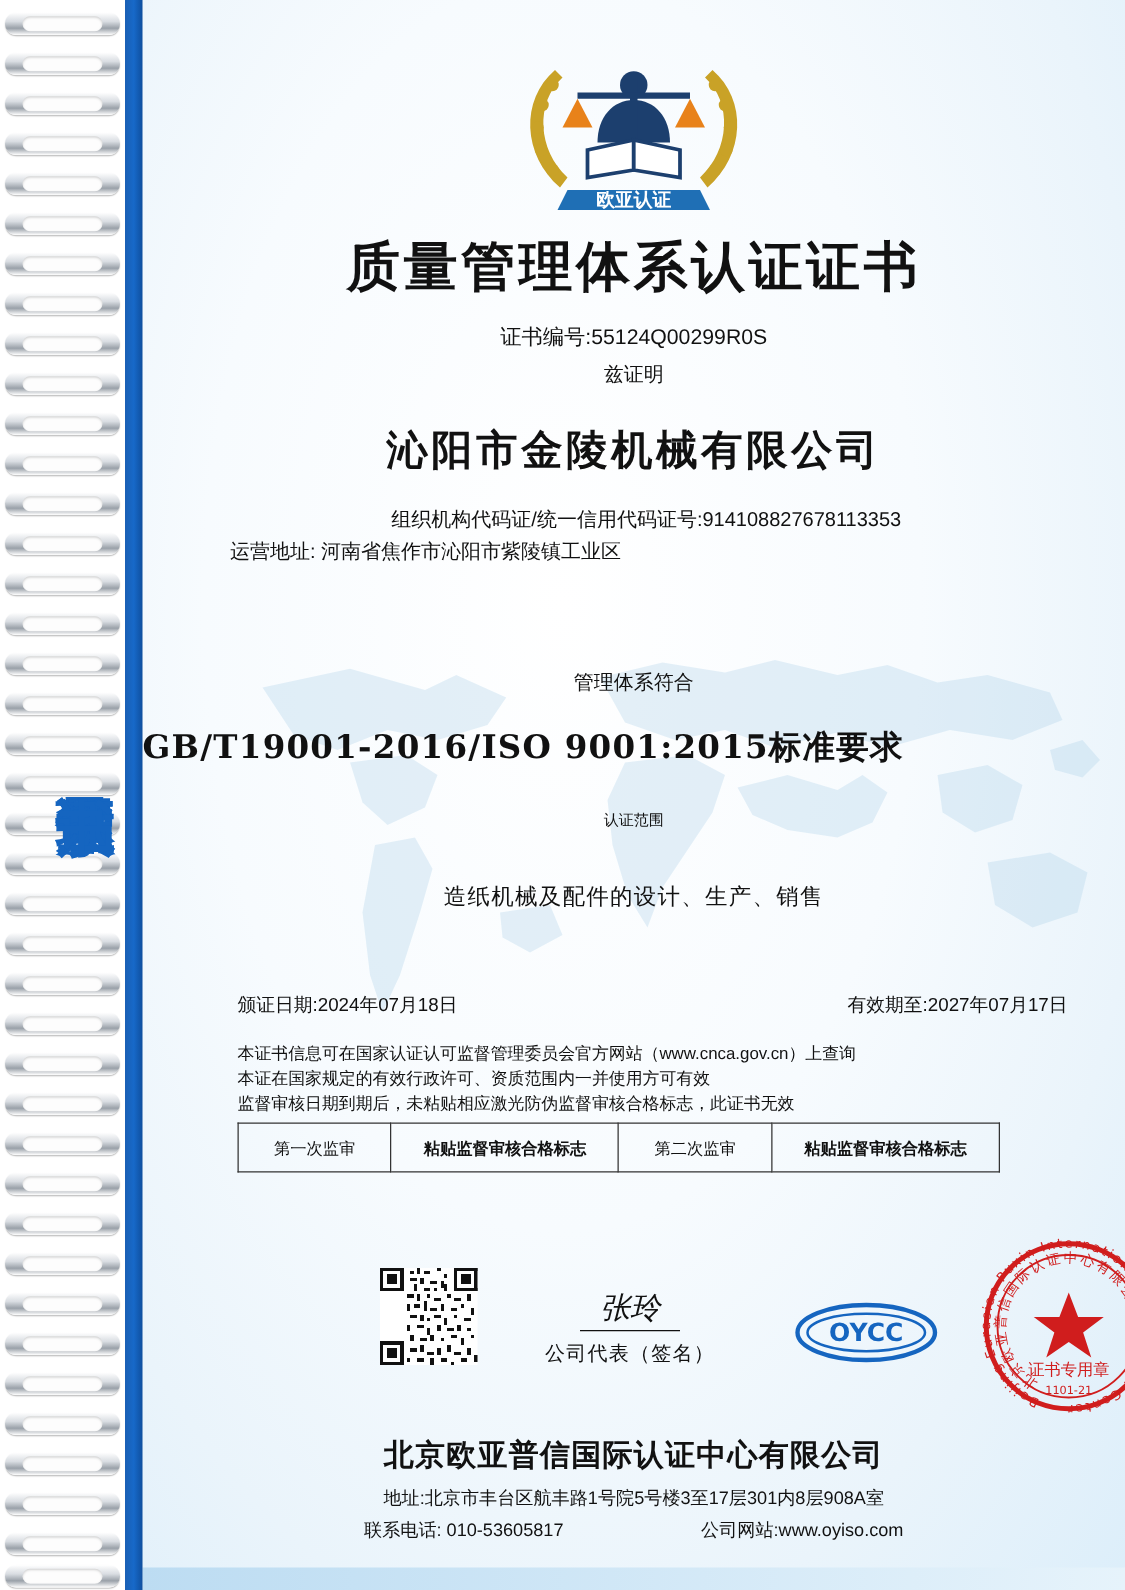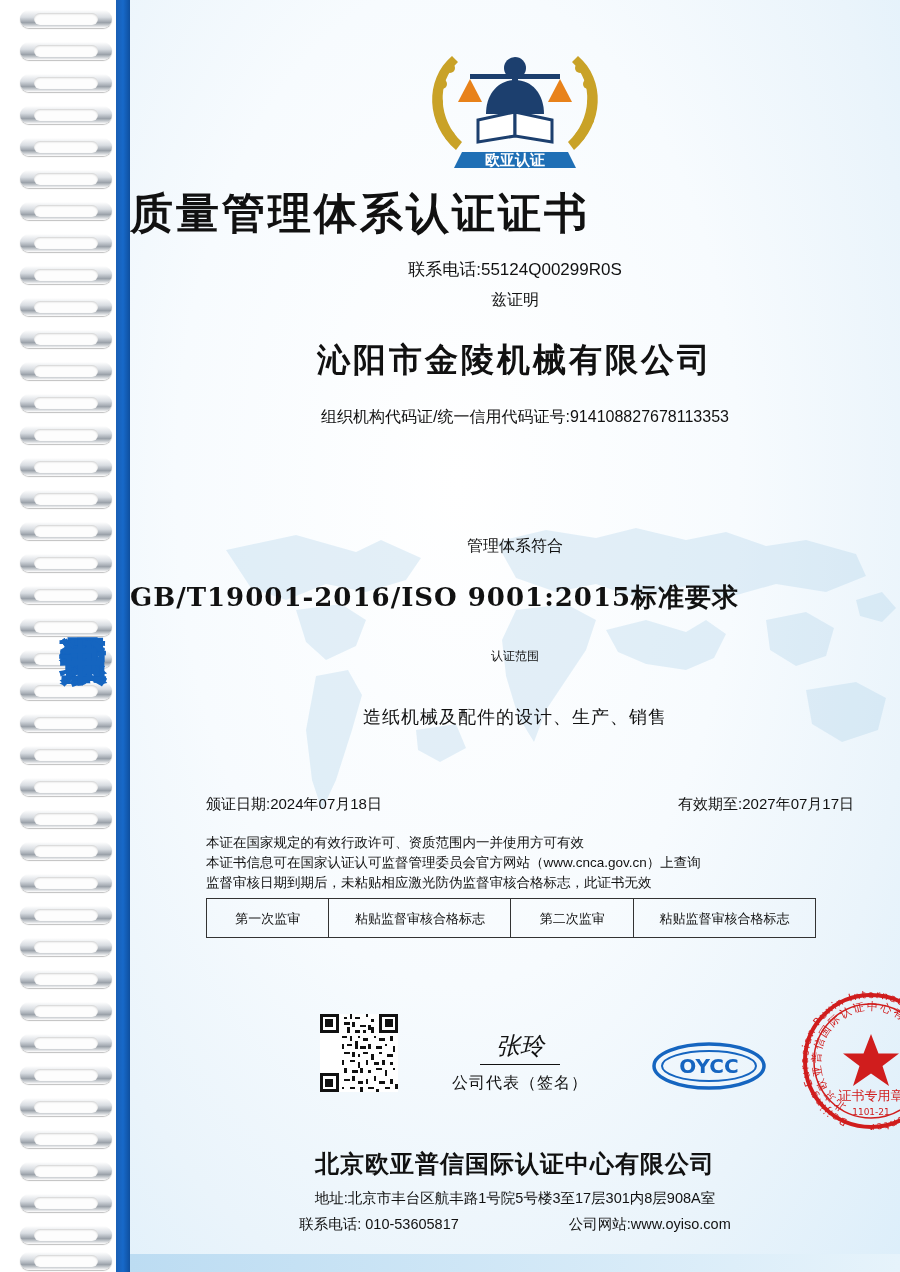--- a/index.html
+++ b/index.html
@@ -8,21 +8,20 @@
     font-family:"Liberation Sans","DejaVu Sans",sans-serif;
     background:#ffffff;
     overflow:hidden;
     position:relative;
   }
   .page{
     position:absolute;inset:0;
     background:
       radial-gradient(ellipse at 50% 38%, #ffffff 0%, #f7fbfe 45%, #eaf4fb 75%, #dceefa 100%);
     overflow:hidden;
-    margin-left:16px;
   }
   
   .binding{
     position:absolute;left:0;top:0;width:100px;height:100%;
     background:#ffffff;
     z-index:6;
   }
   .binding .holes{
     position:absolute;left:0;top:0;width:100px;height:100%;
   }
@@ -65,21 +64,21 @@
   
   .content{
     position:absolute;left:114px;top:0;right:0;bottom:0;
     z-index:3;
   }
   .emblem{
     position:absolute;left:50%;top:28px;transform:translateX(-50%);
     width:230px;height:145px;
   }
   .cert-title{
-    position:absolute;top:185px;left:0;right:0;
+    position:absolute;top:185px;left:0;right:0;text-align:center;
     font-family:"DejaVu Sans","Liberation Sans",sans-serif;
     font-weight:bold;font-size:43px;color:#111;letter-spacing:3px;
   }
   .cert-no{
     position:absolute;top:258px;left:0;right:0;text-align:center;
     font-size:17px;color:#111;
   }
   .hereby{
     position:absolute;top:290px;left:0;right:0;text-align:center;
     font-size:16px;color:#111;
@@ -123,21 +122,21 @@
   }
   .audit-table{
     position:absolute;top:898px;left:76px;width:610px;
     border-collapse:collapse;
   }
   .audit-table td{
     border:1px solid #333;height:34px;text-align:center;
     font-size:13px;color:#111;padding:2px 1px;line-height:15px;
   }
   .audit-table td.lbl{width:120px;}
-  .audit-table td.val{width:180px;}
+  .audit-table td.val{width:180px;font-weight:bold;}
   .qr{
     position:absolute;left:190px;top:1014px;width:78px;height:78px;
   }
   .sign-wrap{
     position:absolute;left:300px;top:1030px;width:180px;text-align:center;
   }
   .sign-name{
     font-family:"DejaVu Serif","Liberation Serif",serif;
     font-size:24px;color:#111;font-style:italic;
     border-bottom:1.5px solid #111;display:inline-block;
@@ -266,41 +265,42 @@
         <path d="M78 92 L115 84 L115 108 L78 114 Z" fill="#ffffff" stroke="#1c3f6e" stroke-width="3"></path>
         <path d="M152 92 L115 84 L115 108 L152 114 Z" fill="#ffffff" stroke="#1c3f6e" stroke-width="3"></path>
       </g>
       <g>
         <path d="M62 124 L168 124 L176 140 L54 140 Z" fill="#1f6fb5"></path>
         <text x="115" y="137" text-anchor="middle" font-size="15" font-weight="bold" fill="#ffffff" font-family="DejaVu Sans, sans-serif">欧亚认证</text>
       </g>
     </svg>
 
     <div class="cert-title">质量管理体系认证证书</div>
-    <div class="cert-no">联系电话:55124Q00299R0S</div>
+    <div class="cert-no">证书编号:55124Q00299R0S</div>
     <div class="hereby">兹证明</div>
     <div class="company">沁阳市金陵机械有限公司</div>
 
     <div class="org-block">
       <div class="l1">组织机构代码证/统一信用代码证号:914108827678113353</div>
+      <div class="l3">运营地址: 河南省焦作市沁阳市紫陵镇工业区</div>
     </div>
 
     <div class="conform">管理体系符合</div>
     <div class="standard">GB/T19001-2016/ISO 9001:2015标准要求</div>
     <div class="scope-label">认证范围</div>
     <div class="scope-text">造纸机械及配件的设计、生产、销售</div>
 
     <div class="dates">
       <span>颁证日期:2024年07月18日</span>
       <span>有效期至:2027年07月17日</span>
     </div>
 
     <div class="notes">
+      <div>本证书信息可在国家认证认可监督管理委员会官方网站（www.cnca.gov.cn）上查询</div>
       <div>本证在国家规定的有效行政许可、资质范围内一并使用方可有效</div>
-      <div>本证书信息可在国家认证认可监督管理委员会官方网站（www.cnca.gov.cn）上查询</div>
       <div>监督审核日期到期后，未粘贴相应激光防伪监督审核合格标志，此证书无效</div>
     </div>
 
     <table class="audit-table">
       <tbody>
           <tr>
         <td class="lbl">第一次监审</td>
         <td class="val">粘贴监督审核合格标志</td>
         <td class="lbl">第二次监审</td>
         <td class="val">粘贴监督审核合格标志</td>

